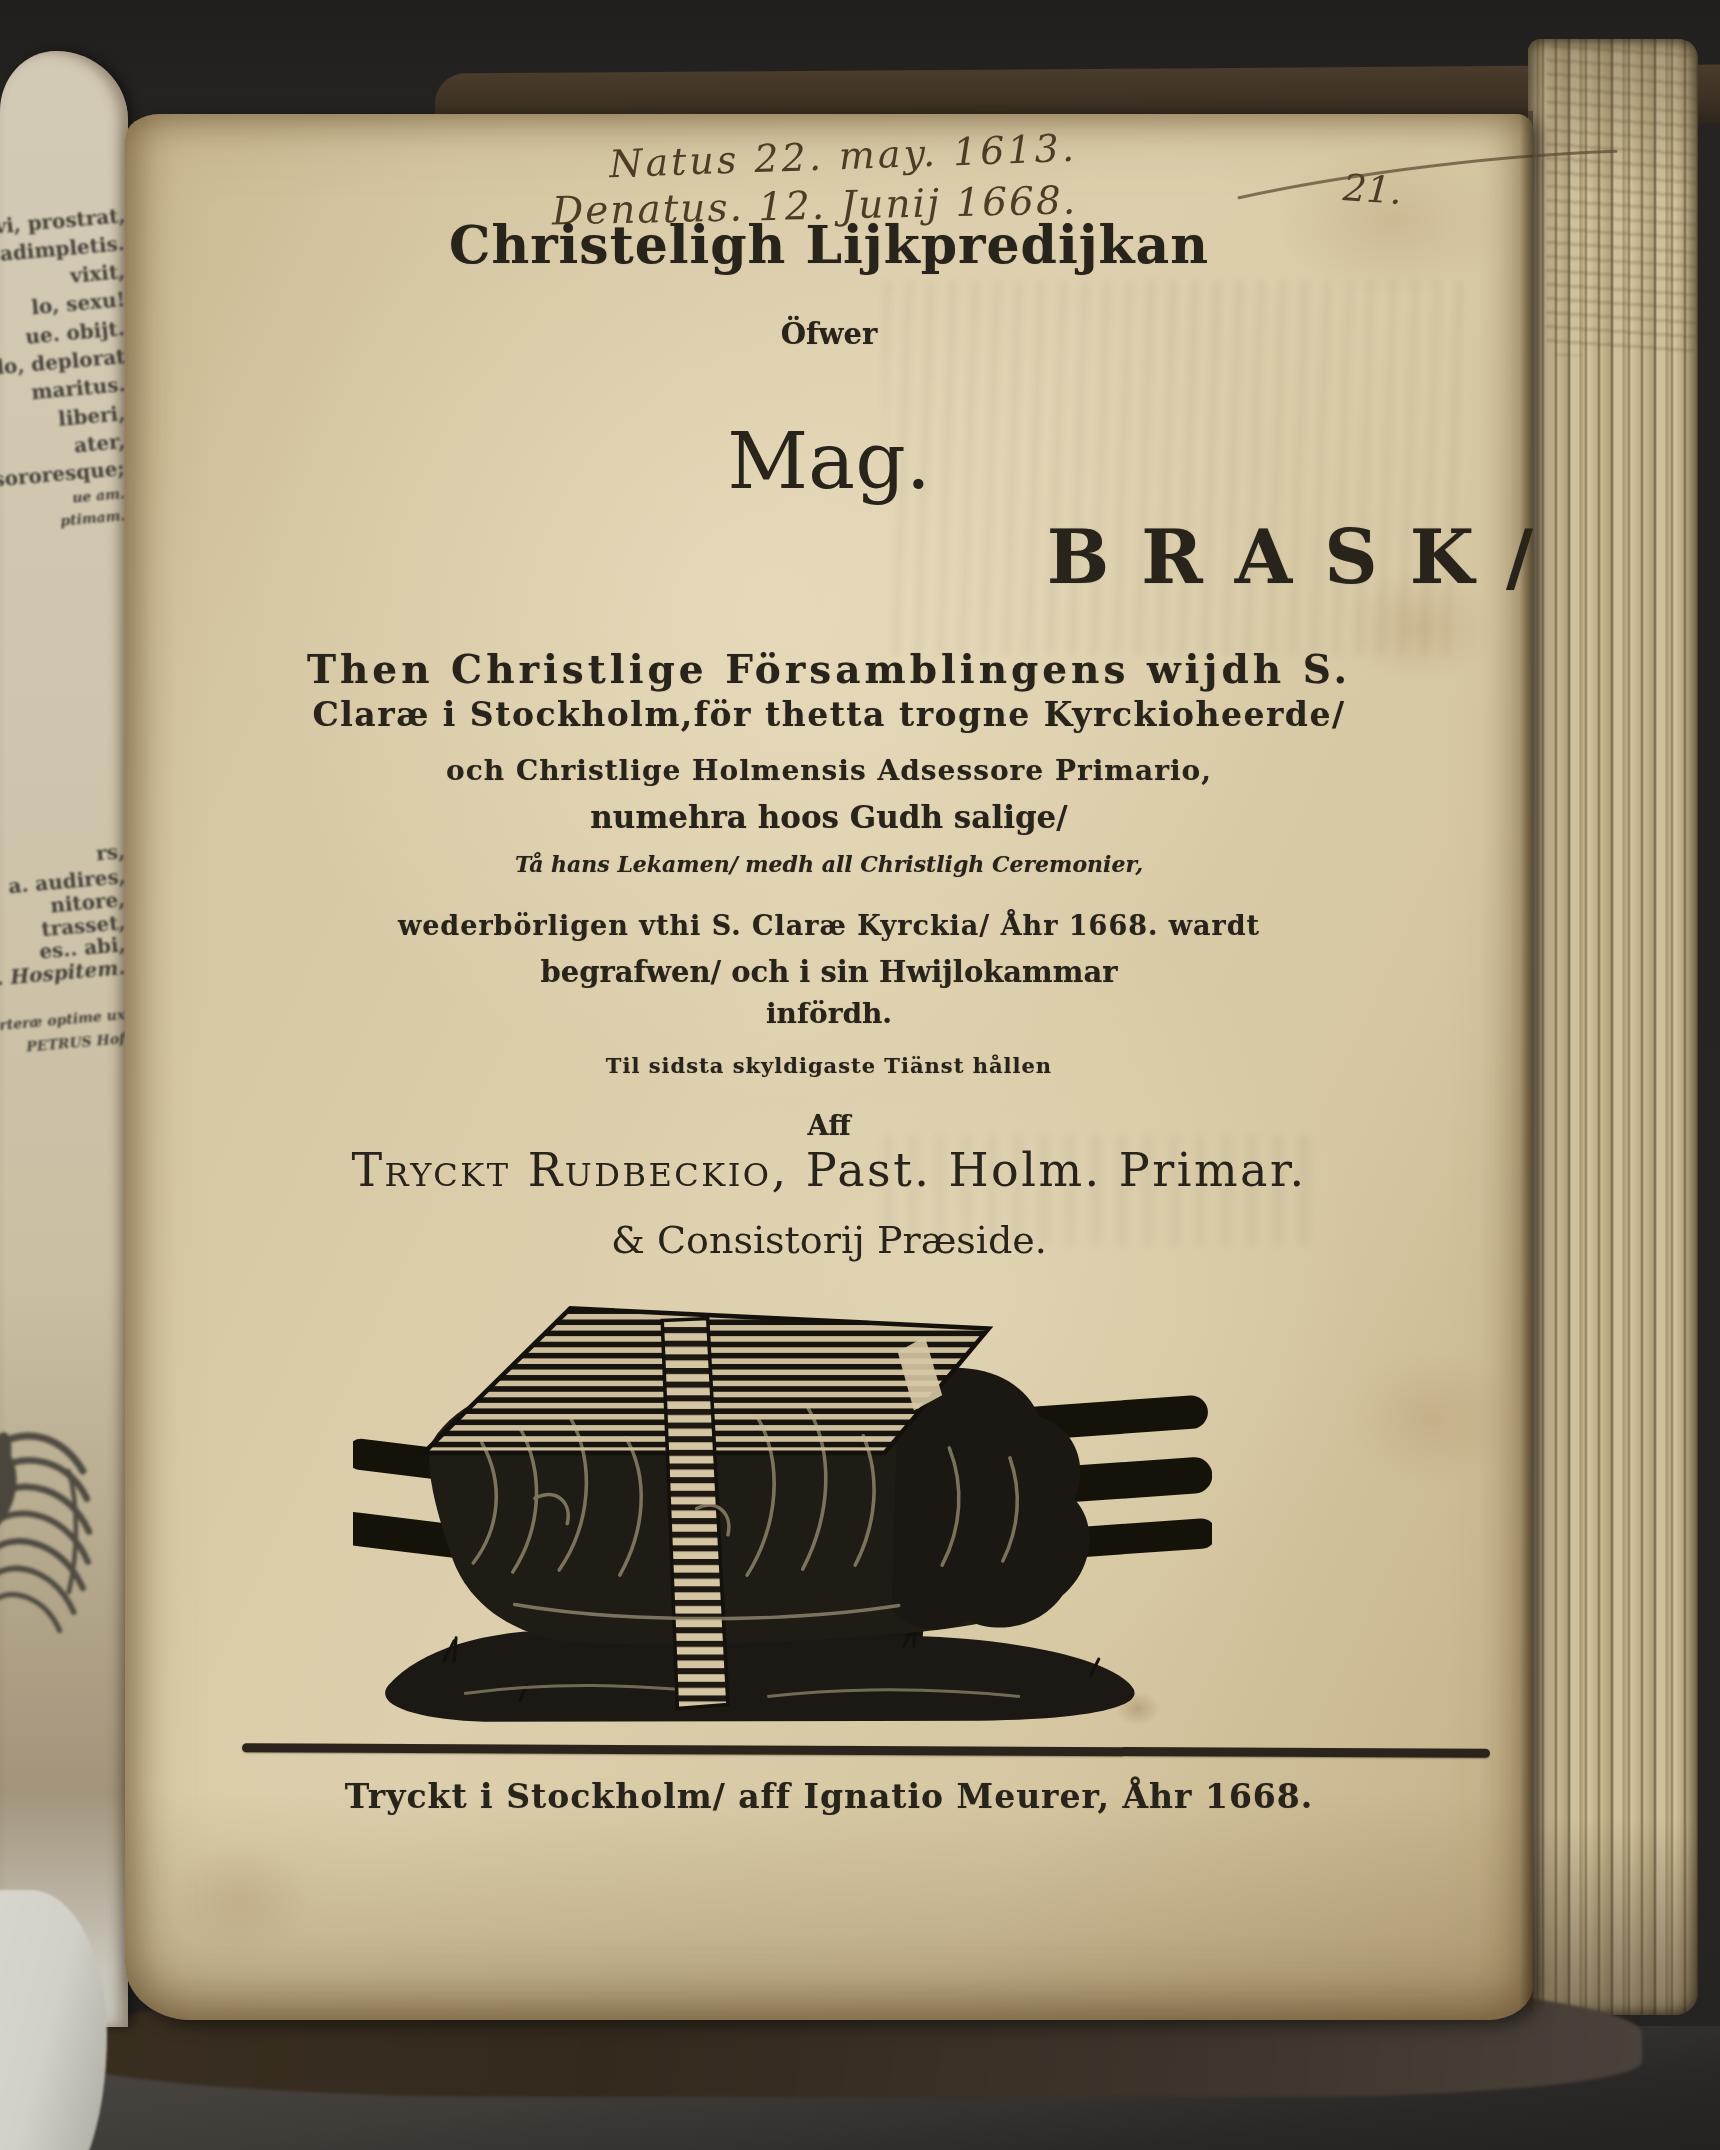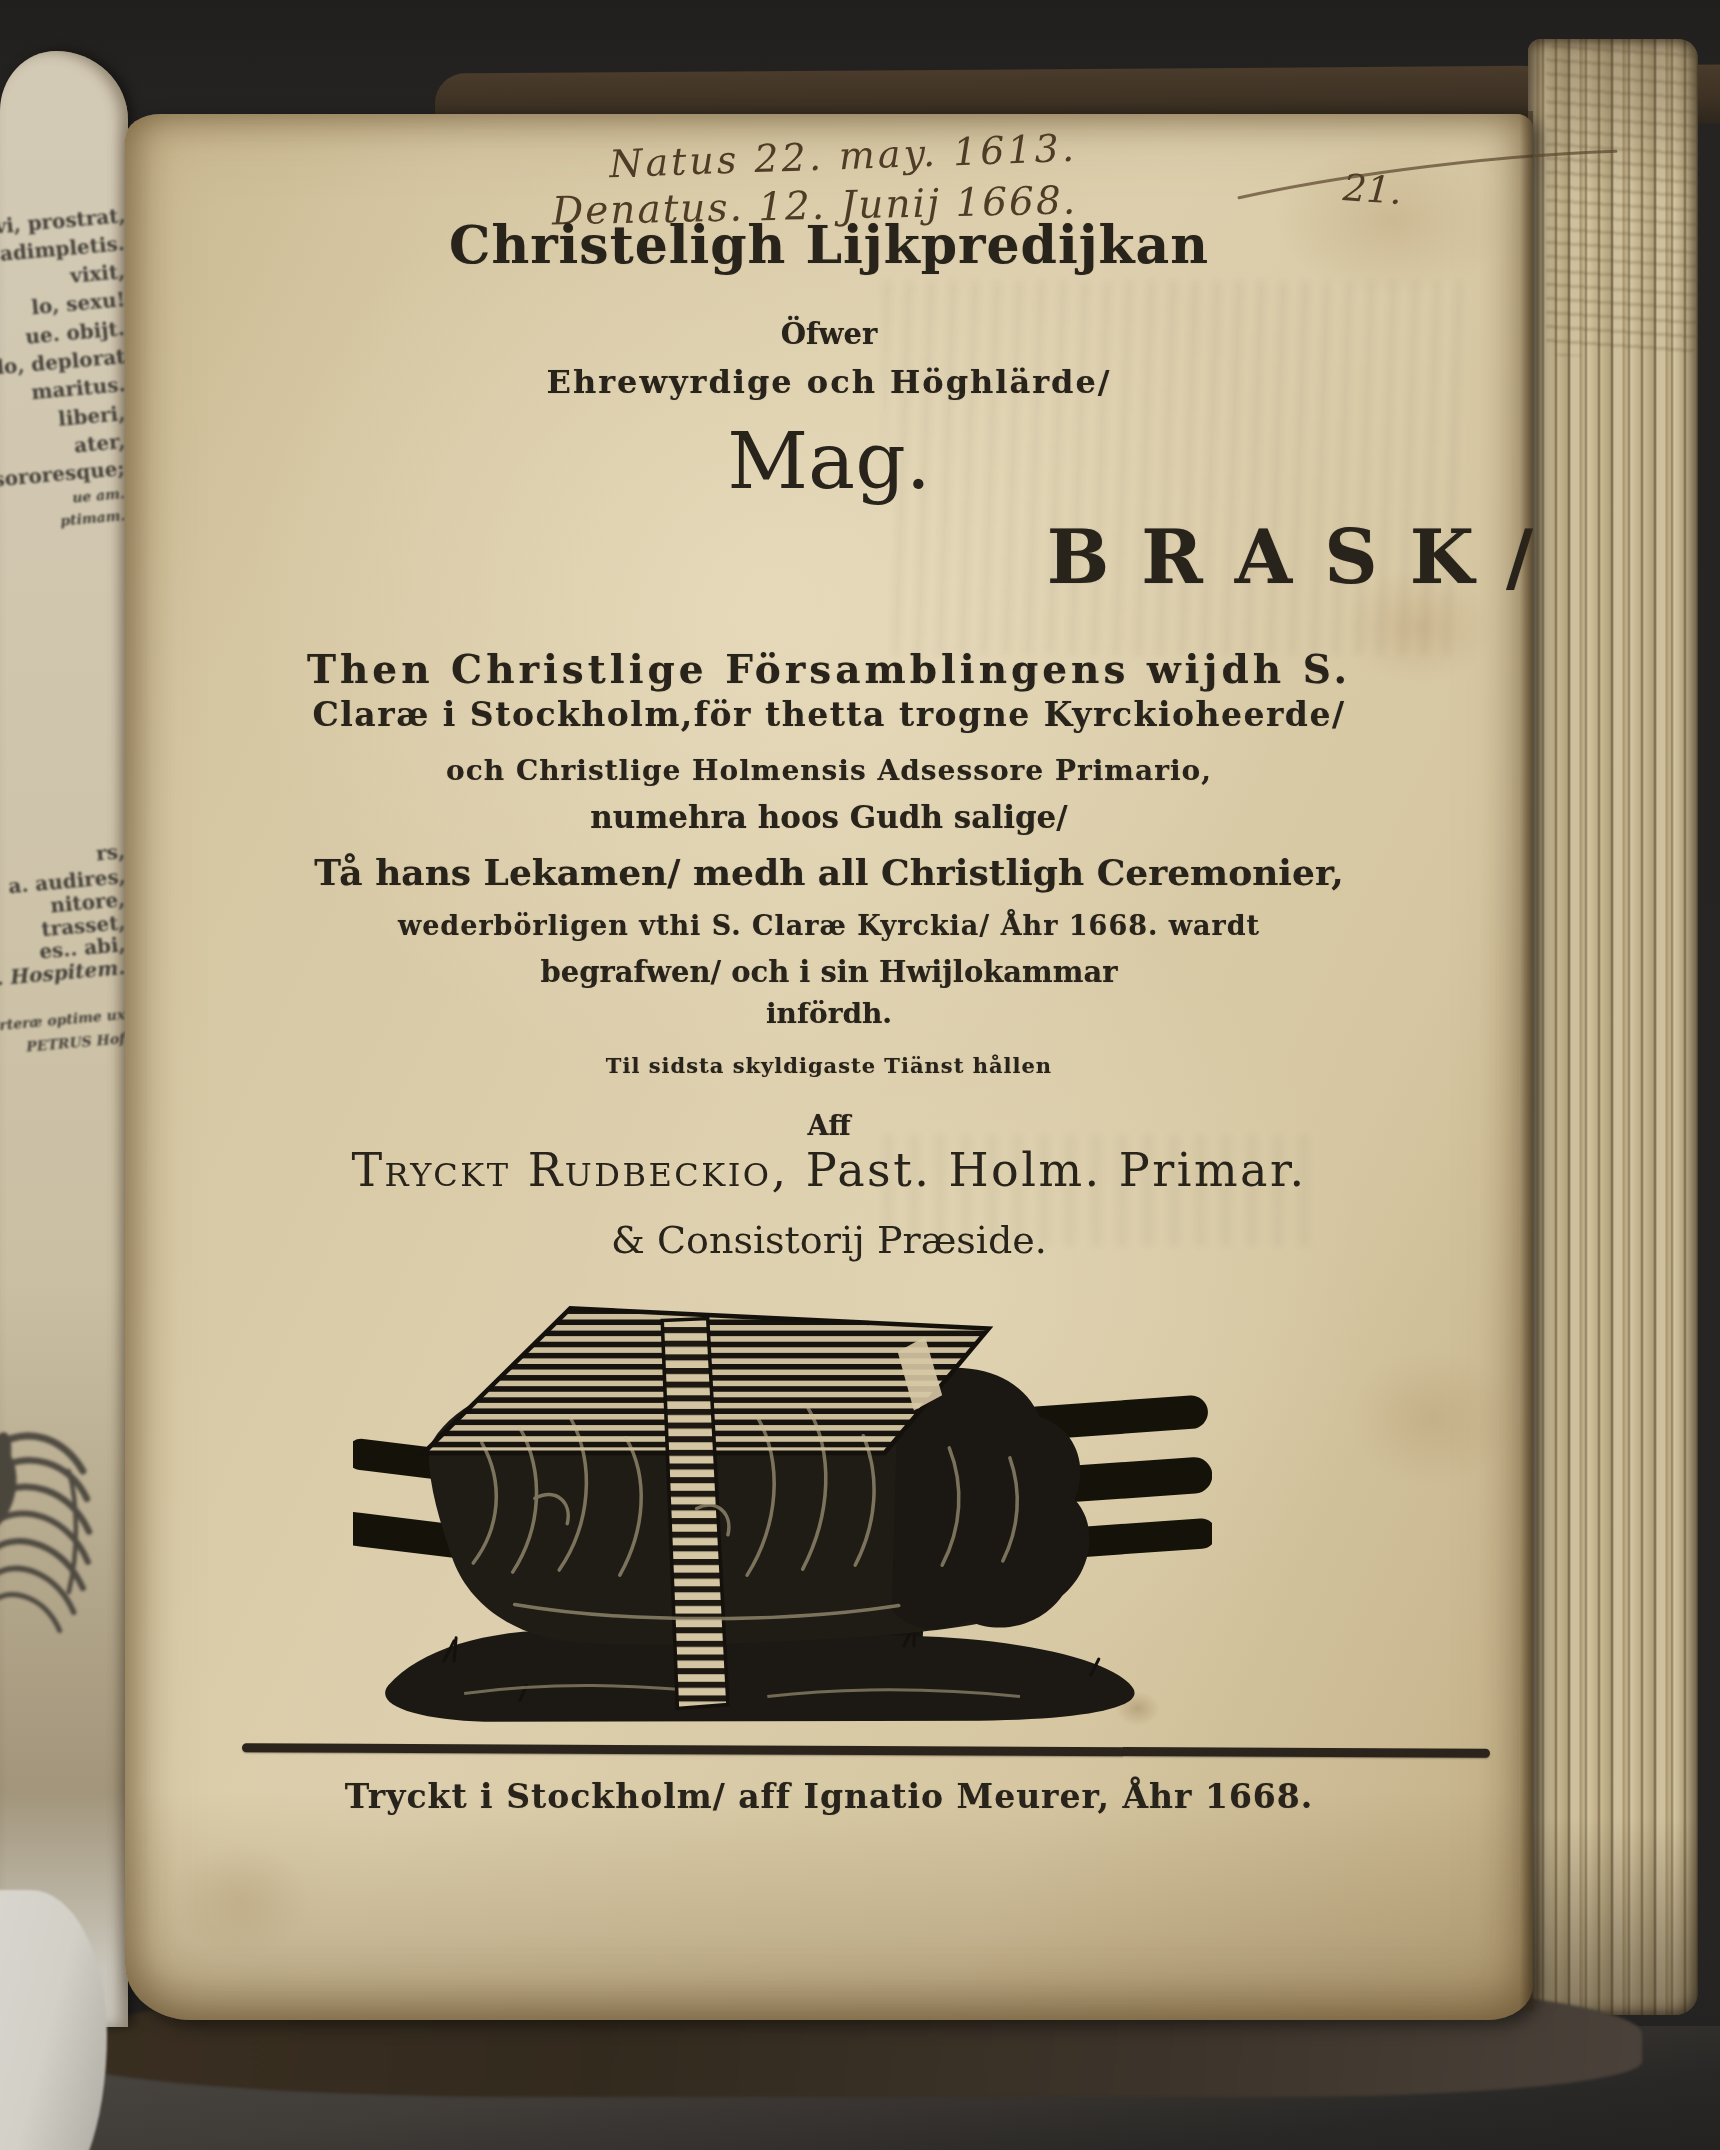--- a/index.html
+++ b/index.html
@@ -86,21 +86,21 @@
   .t-over{top:203px;font-size:29px;}
   .t-honor{top:249px;font-size:32px;letter-spacing:2px;}
   .t-name{top:301px;font-size:79px;display:flex;justify-content:center;align-items:baseline;gap:35px;color:#28231b;}
   .t-mag{font-weight:normal;}
   .t-first{letter-spacing:53px;margin-right:-53px;font-weight:normal;}
   .t-last{top:400px;font-size:74px;letter-spacing:32px;margin-right:-32px;text-align:right;}
   .l0{top:532px;font-size:39px;letter-spacing:4px;}
   .l1{top:581px;font-size:33px;letter-spacing:1.5px;}
   .l2{top:640px;font-size:28px;letter-spacing:1px;}
   .l3{top:685px;font-size:31px;}
-  .l4{top:737px;font-size:36px;}
+  .l4{top:737px;font-size:22px;font-style:italic;}
   .l5{top:796px;font-size:27px;letter-spacing:1px;}
   .l6{top:841px;font-size:29px;}
   .l7{top:883px;font-size:28px;}
   .t-service{top:939px;font-size:21px;letter-spacing:1px;}
   .t-aff{top:996px;font-size:27px;}
   .t-author1{top:1029px;font-size:46px;letter-spacing:2.5px;font-weight:normal;}
   .t-author1 .sc{font-variant:small-caps;}
   .t-author2{top:1104px;font-size:38px;font-weight:normal;}
   .t-imprint{top:1663px;font-size:33px;letter-spacing:1px;}
   .rule{position:absolute;left:117px;top:1632px;width:1248px;height:8.6px;background:#2a241c;
@@ -170,21 +170,20 @@
 
     <div class="hw hw1">Natus 22. may. 1613.</div>
     <div class="hw hw2">Denatus. 12. Junij 1668.</div>
     <div class="hw pageno">21.</div>
     <svg class="flourish" viewBox="0 0 780 130">
       <path d="M14,108 C180,72 470,26 760,16" fill="none" stroke="#5a452c" stroke-width="6" stroke-linecap="round" opacity=".7"></path>
     </svg>
 
     <h1 class="pline bl t-main">Christeligh Lijkpredijkan</h1>
     <div class="pline bl t-over">Öfwer</div>
-    <div class="pline bl t-honor">Ehrewyrdige och Höghlärde/</div>
 
     <div class="pline t-name">
       <span class="t-mag">Mag.</span>
     </div>
     <div class="pline bl t-last">BRASK/</div>
 
     <div class="pline bl l0">Then Christlige Församblingens wijdh S.</div>
     <div class="pline bl l1">Claræ i Stockholm,för thetta trogne Kyrckioheerde/</div>
     <div class="pline bl l2">och Christlige Holmensis Adsessore Primario,</div>
     <div class="pline bl l3">numehra hoos Gudh salige/</div>

